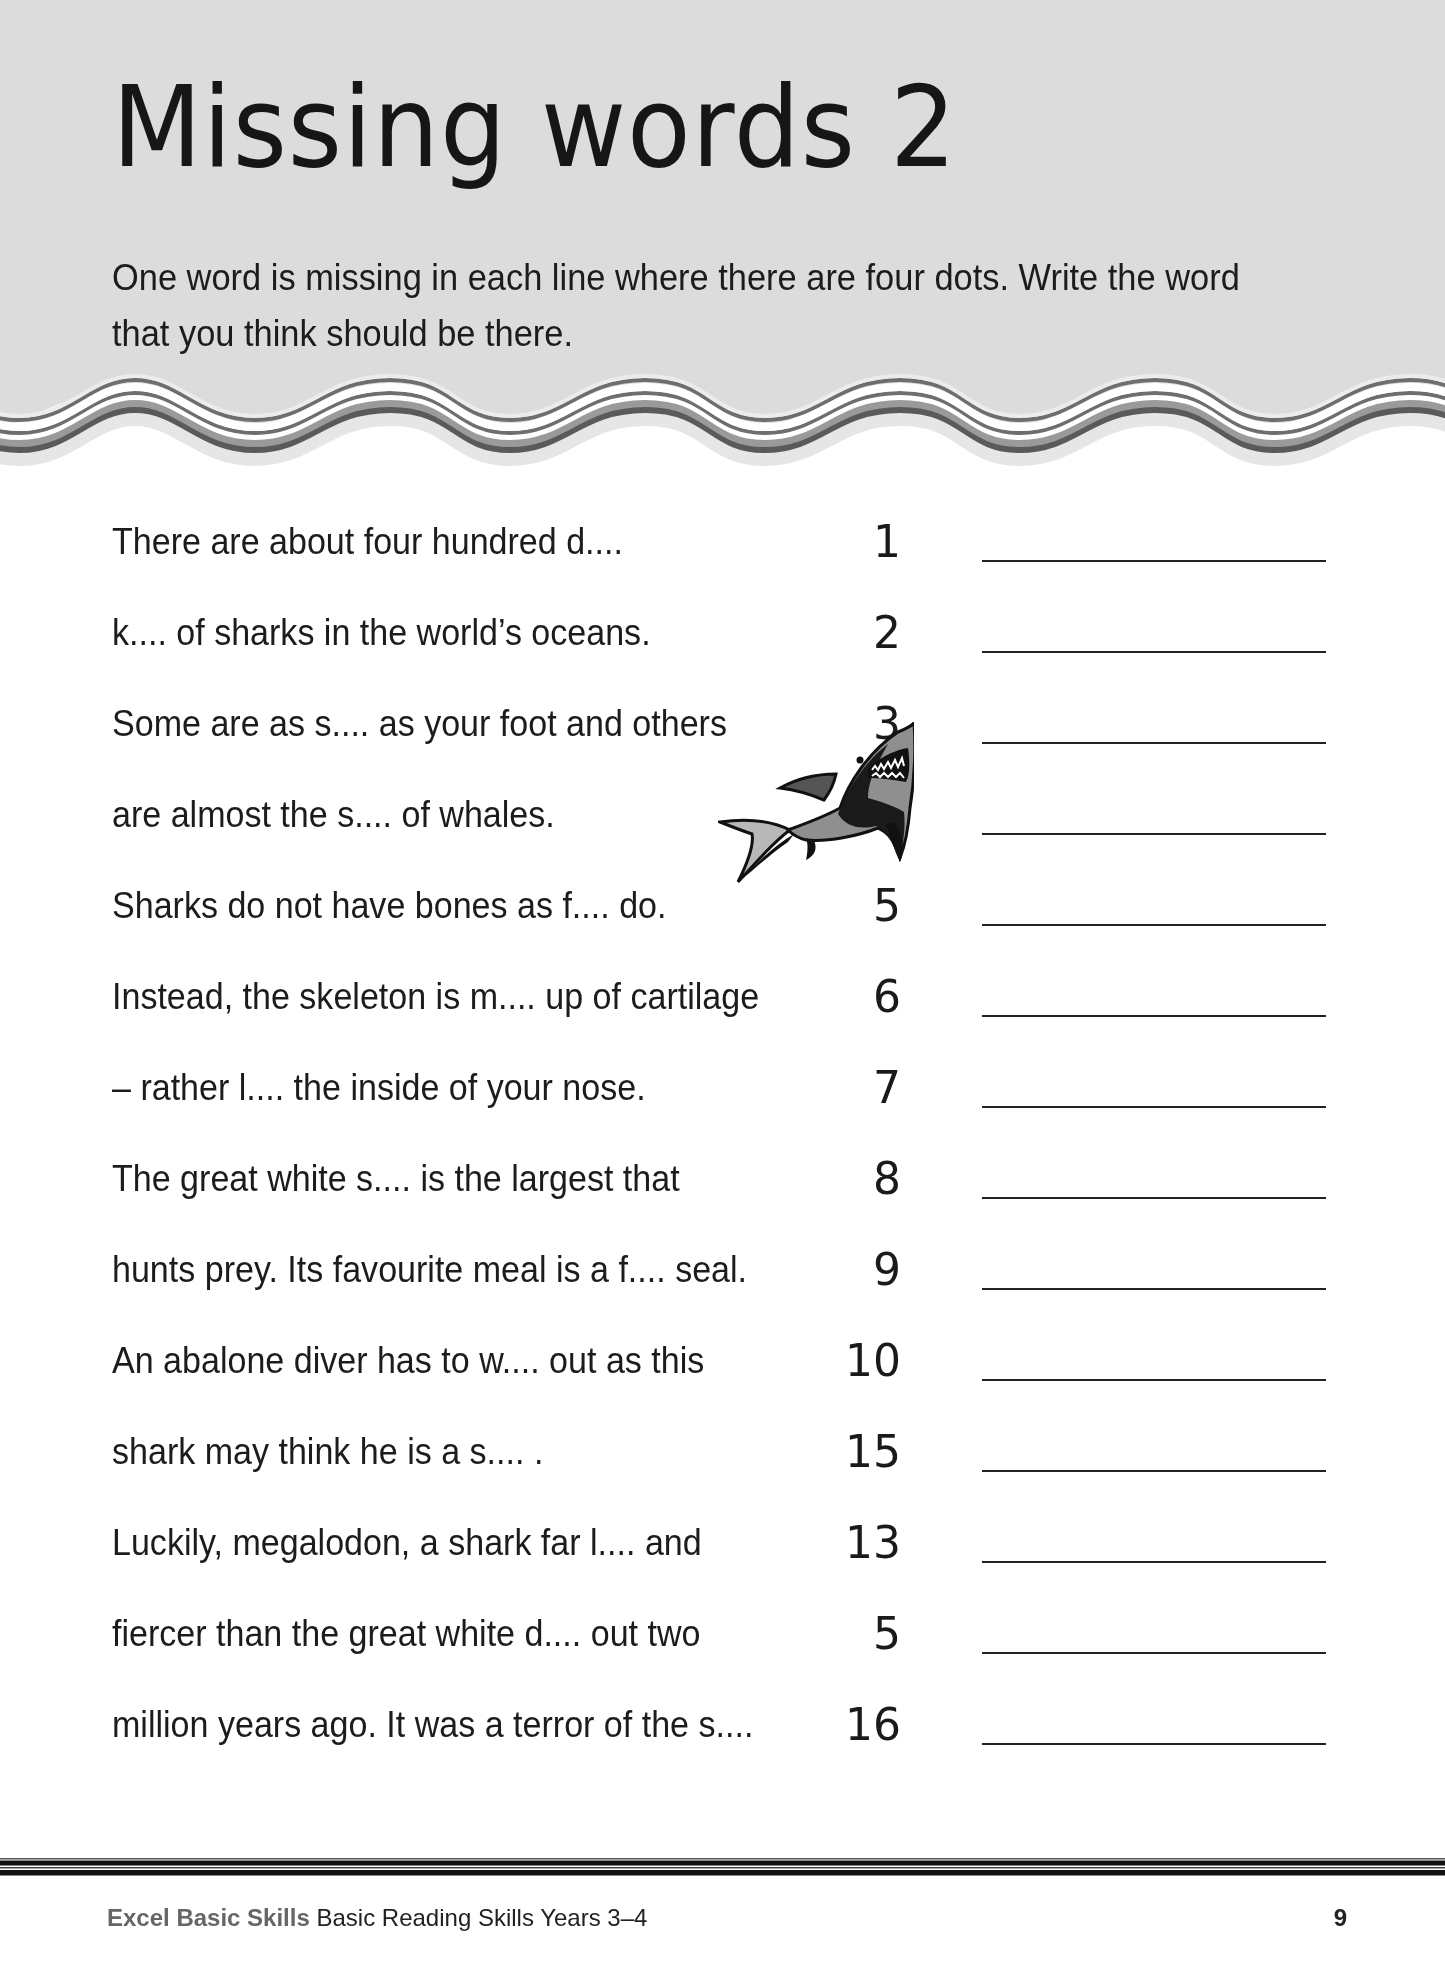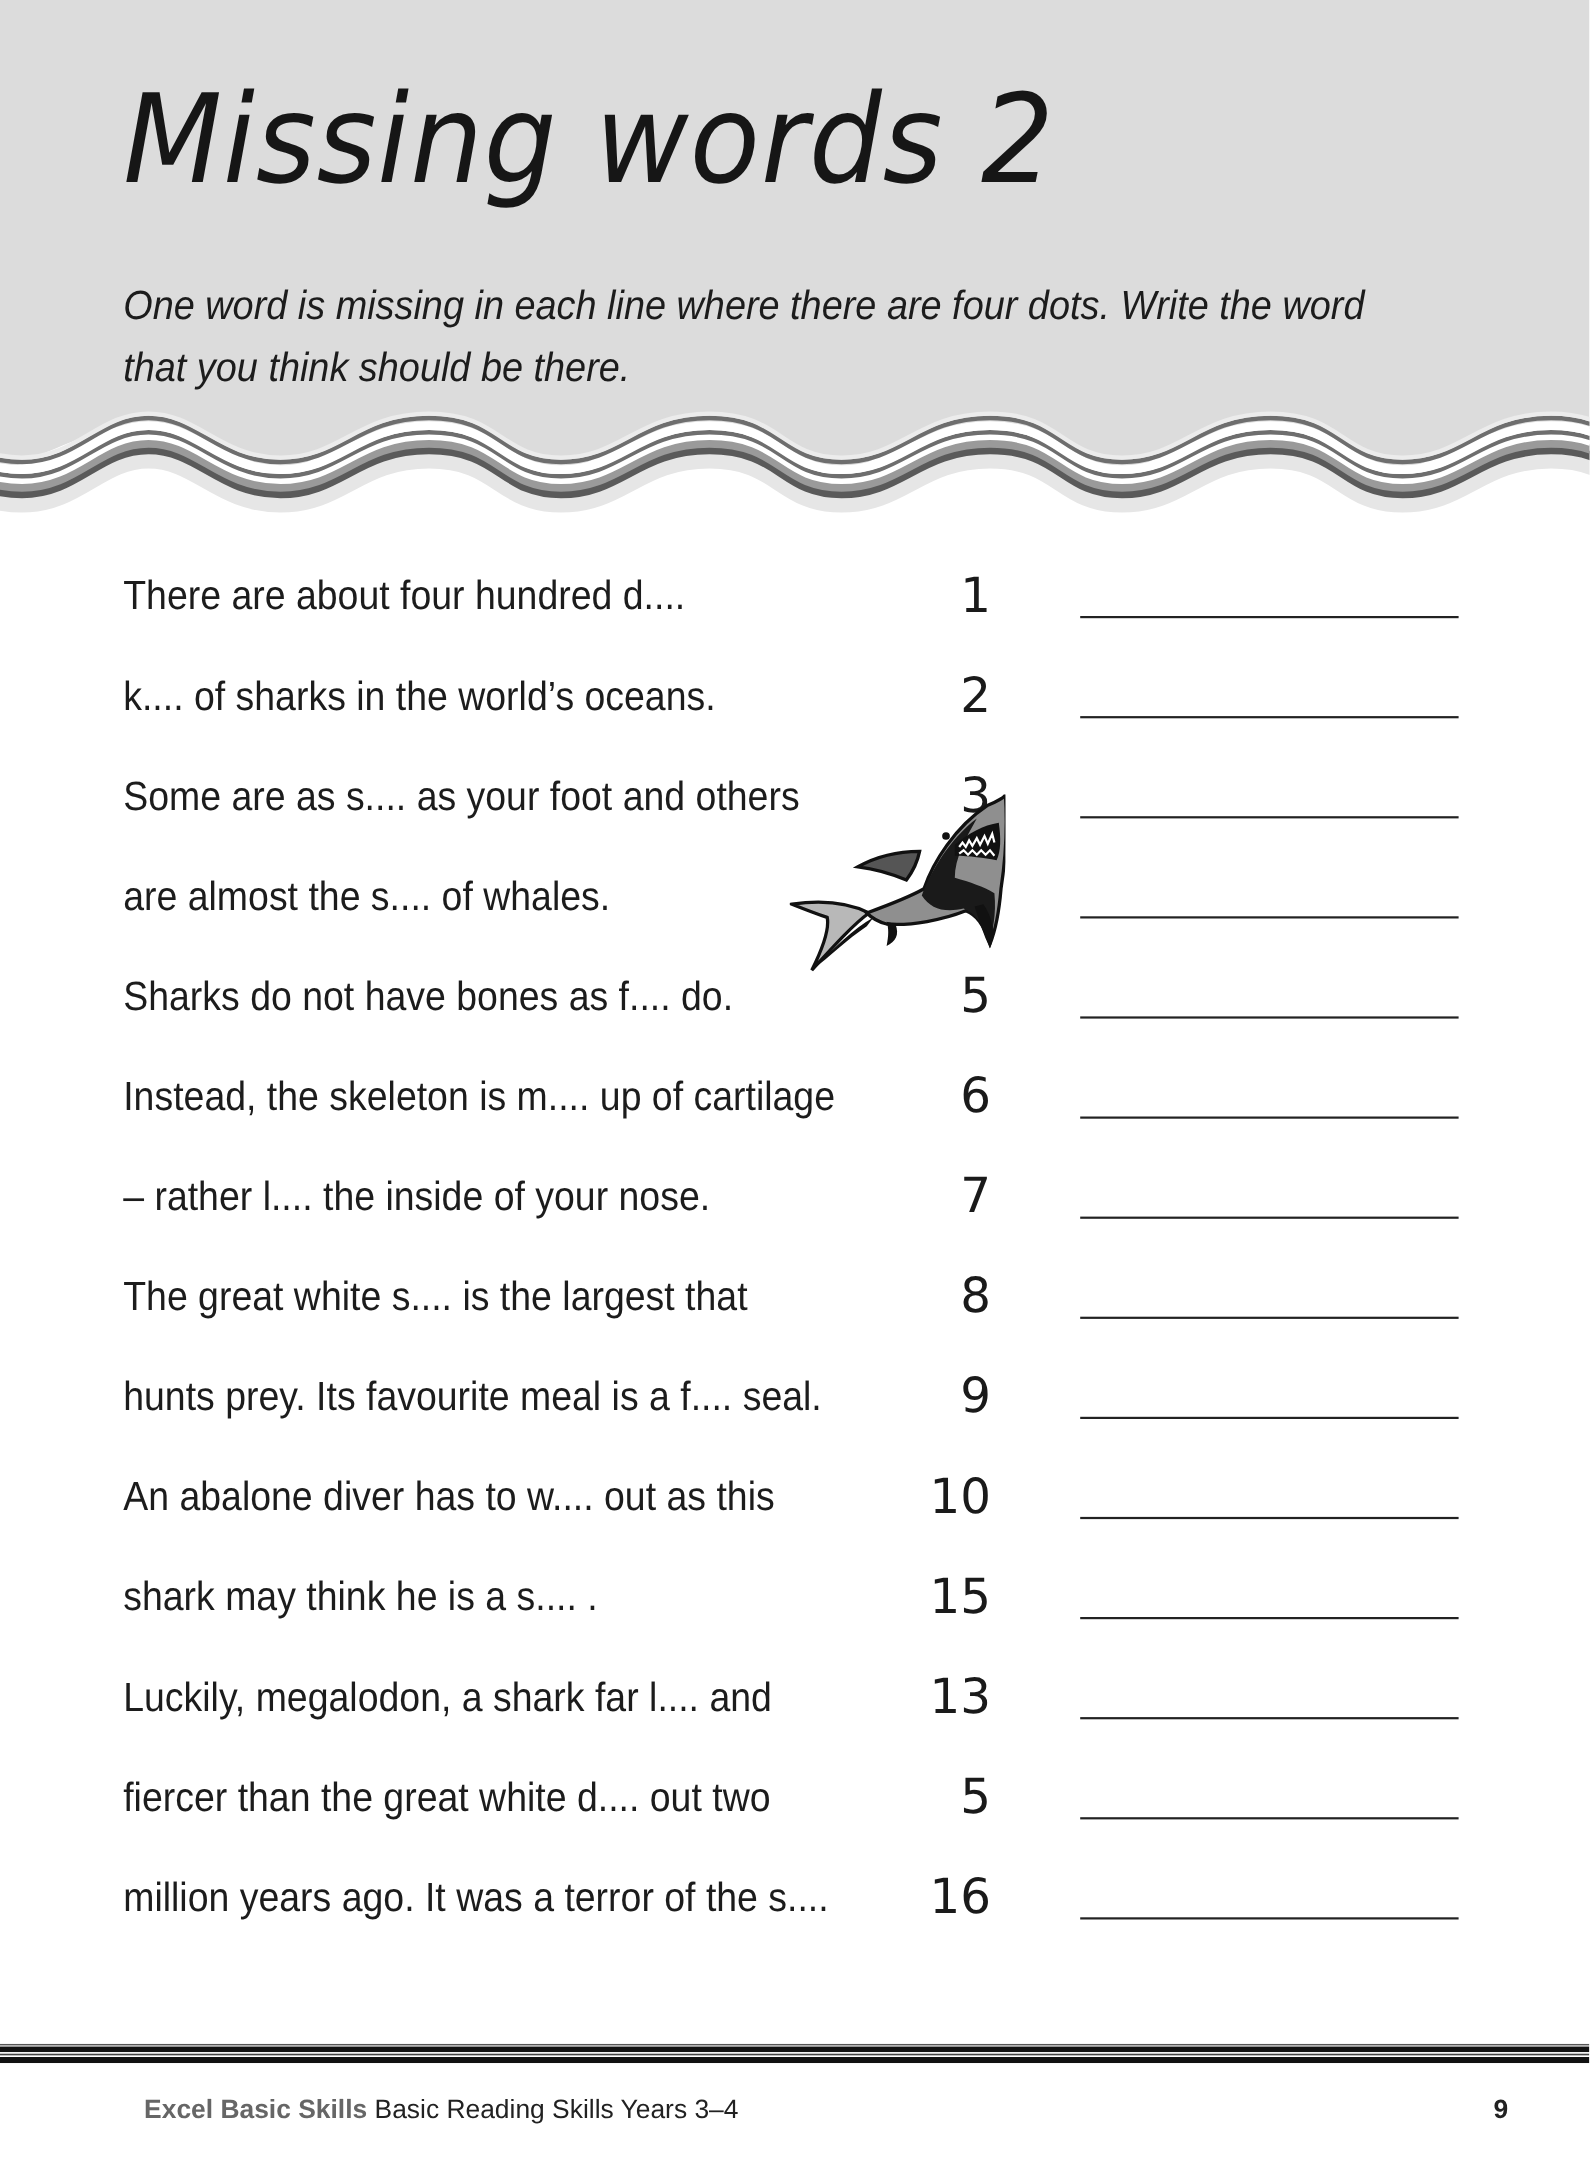--- a/index.html
+++ b/index.html
@@ -1,18 +1,18 @@
 <!DOCTYPE html>
 <html><head>
 <meta charset="utf-8">
 <style>
   html, body { margin: 0; padding: 0; background: #ffffff; }
   body { width: 1445px; height: 1969px; position: relative; overflow: hidden;
          font-family: "Liberation Sans", sans-serif; color: #1a1a1a; }
-  .header-band { position: absolute; left: 0; top: 0; width: 1445px; height: 470px; font-style: italic; }
+  .header-band { position: absolute; left: 0; top: 0; width: 1445px; height: 470px; }
   .header-band svg { position: absolute; left: 0; top: 0; }
   .title { position: absolute; left: 112px; top: 62px; margin: 0;
            font-family: "DejaVu Sans", sans-serif; font-weight: normal;
            font-size: 112px; letter-spacing: 1px; color: #161616;
            transform: scaleX(0.93); transform-origin: left top; }
   .instructions { position: absolute; left: 112px; top: 250px; width: 1230px; margin: 0;
                   font-size: 37px; line-height: 56px; color: #1c1c1c;
                   transform: scaleX(0.93); transform-origin: left top; }
   .rows { position: absolute; left: 0; top: 0; }
   .row { position: absolute; left: 0; width: 1376px; height: 60px; }
@@ -20,21 +20,21 @@
               white-space: nowrap; color: #1c1c1c;
               transform: scaleX(0.92); transform-origin: left top; }
   .qnum { position: absolute; right: 475px; top: 0; font-family: "DejaVu Sans", sans-serif;
           font-size: 44px; line-height: 48px; color: #1a1a1a; text-align: right; }
   .answer-line { position: absolute; left: 982px; top: 42px; width: 344px; height: 0;
                  border: none; border-bottom: 2.5px solid #222; background: transparent;
                  outline: none; padding: 0; }
   .shark { position: absolute; left: 718px; top: 722px; width: 196px; height: 162px; }
   .footer-rule { position: absolute; left: 0; top: 1858px; width: 1445px; height: 18px; }
   .footer { position: absolute; left: 107px; top: 1900px; width: 1240px; height: 36px;
-            font-size: 24px; line-height: 36px; margin-left: 24px; }
+            font-size: 24px; line-height: 36px; }
   .footer-brand { color: #666; font-weight: bold; }
   .footer-title { color: #222; }
   .footer-page { position: absolute; right: 0; top: 0; font-weight: bold; color: #222; font-size: 24px; }
 </style>
 </head>
 <body>
 
 <div class="header-band">
   <svg width="1445" height="470" viewBox="0 0 1445 470">
     <defs>

